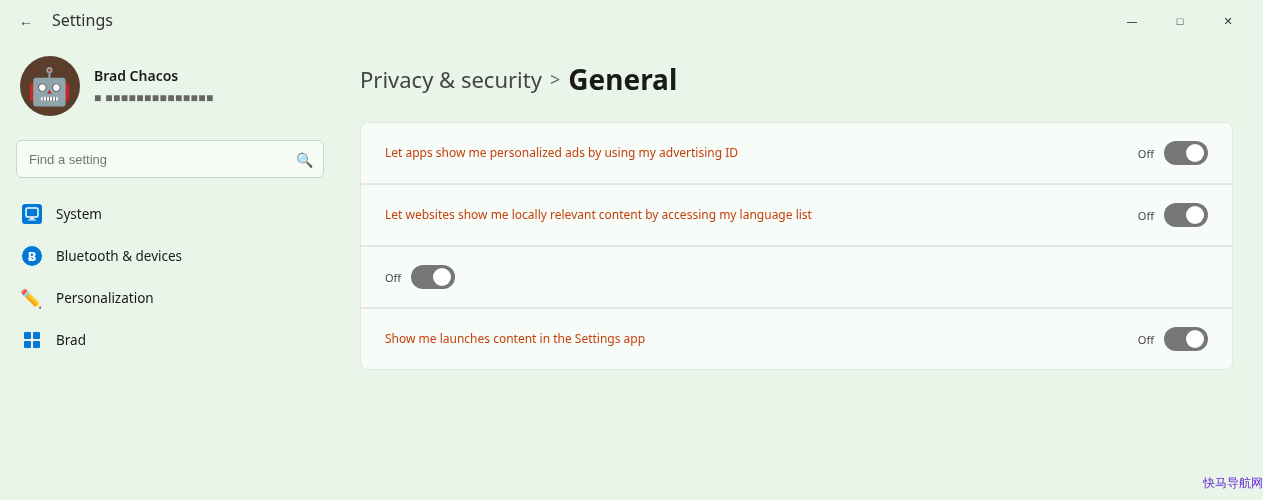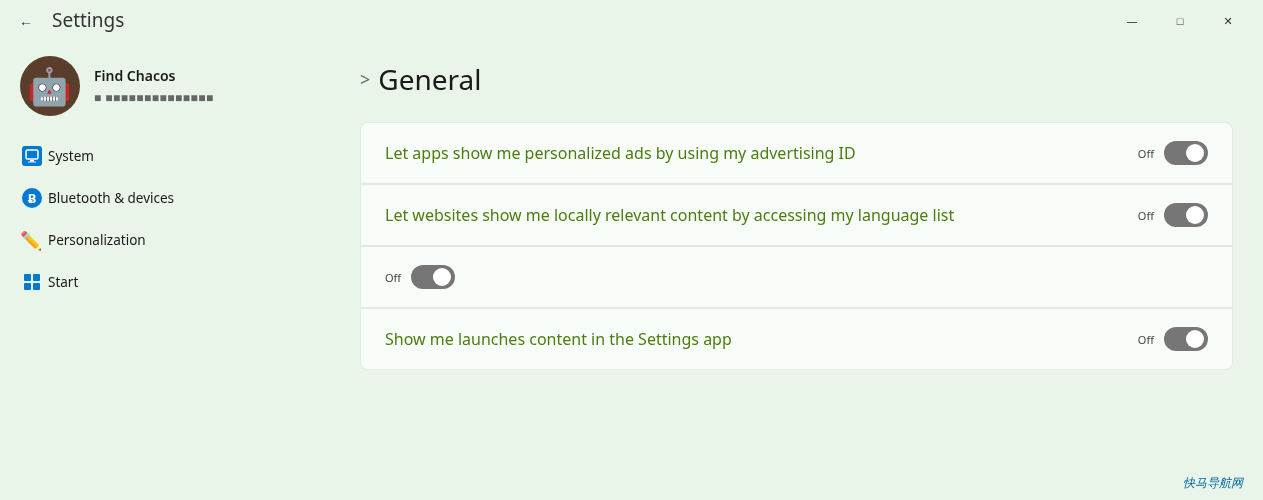--- a/index.html
+++ b/index.html
@@ -37,21 +37,21 @@
       display: flex;
       align-items: center;
       justify-content: center;
       border-radius: 4px;
       cursor: pointer;
       font-size: 14px;
       color: #333;
     }
 
     .title-bar-title {
-      font-size: 19px;
+      font-size: 16px;
       color: #333;
     }
 
     .title-bar-controls {
       display: flex;
       align-items: center;
       gap: 2px;
     }
 
     .title-btn {
@@ -152,21 +152,21 @@
       transform: translateY(-50%);
       color: #666;
       font-size: 14px;
       pointer-events: none;
     }
 
     
     .nav-item {
       display: flex;
       align-items: center;
-      gap: 6px;
+      gap: 14px;
       padding: 10px 14px;
       border-radius: 6px;
       cursor: pointer;
       margin-bottom: 2px;
     }
 
     .nav-icon {
       width: 20px;
       height: 20px;
       display: flex;
@@ -225,21 +225,21 @@
       font-weight: 400;
     }
 
     .breadcrumb-sep {
       font-size: 18px;
       color: #666;
     }
 
     .breadcrumb-current {
       font-size: 28px;
-      font-weight: 400;
+      font-weight: 700;
       color: #1a1a1a;
     }
 
     
     .settings-list {
       display: flex;
       flex-direction: column;
       gap: 0;
     }
 
@@ -260,22 +260,22 @@
     .setting-item:last-child {
       border-radius: 0 0 8px 8px;
     }
 
     .setting-item + .setting-item {
       border-top: 1px solid rgba(0,0,0,0.08);
       justify-content: space-between;
     }
 
     .setting-label {
-      font-size: 16px;
-      color: #4d7c0f;
+      font-size: 12px;
+      color: #c2410c;
       line-height: 1.4;
       flex: 1;
     }
 
     .setting-right {
       display: flex;
       align-items: center;
       gap: 10px;
       flex-shrink: 0;
     }
@@ -306,26 +306,25 @@
       position: absolute;
       top: 3px;
       right: 4px;
       transition: right 0.15s;
     }
 
     
     .watermark {
       position: fixed;
       bottom: 8px;
-      right: 20px;
+      right: 0;
       font-size: 12px;
-      color: #0369a1;
+      color: #6d28d9;
       font-weight: 500;
       z-index: 999;
-      font-style: italic;
     }
   </style>
 </head>
 <body>
 
 <div class="title-bar">
   <div class="title-bar-left">
     <div class="title-bar-back">←</div>
     <span class="title-bar-title">Settings</span>
   </div>
@@ -338,25 +337,29 @@
 
 <div class="app-body">
 
   <div class="sidebar">
 
     <div class="user-profile">
       <div class="avatar">
         <span class="avatar-domo">🤖</span>
       </div>
       <div class="user-info">
-        <span class="user-name">Find Chacos</span>
+        <span class="user-name">Brad Chacos</span>
         <span class="user-email">■ ■■■■■■■■■■■■■■</span>
       </div>
     </div>
 
+    <div class="search-box">
+      <input class="search-input" type="text" placeholder="Find a setting" style="">
+      <span class="search-icon-wrap">🔍</span>
+    </div>
 
     <div class="nav-item">
       <div class="nav-icon">
         <div class="icon-system">
           <svg width="14" height="14" viewBox="0 0 14 14" fill="none">
             <rect x="1" y="1" width="12" height="9" rx="1.5" stroke="white" stroke-width="1.5" fill="none"></rect>
             <rect x="5" y="11" width="4" height="1.5" rx="0.5" fill="white"></rect>
             <rect x="3" y="12.5" width="8" height="1" rx="0.5" fill="white"></rect>
           </svg>
         </div>
@@ -383,28 +386,29 @@
 
     <div class="nav-item">
       <div class="nav-icon">
         <svg width="20" height="20" viewBox="0 0 20 20">
           <rect x="2" y="2" width="7" height="7" rx="1" fill="#0078d4"></rect>
           <rect x="11" y="2" width="7" height="7" rx="1" fill="#0078d4"></rect>
           <rect x="2" y="11" width="7" height="7" rx="1" fill="#0078d4"></rect>
           <rect x="11" y="11" width="7" height="7" rx="1" fill="#0078d4"></rect>
         </svg>
       </div>
-      <span class="nav-label">Start</span>
+      <span class="nav-label">Brad</span>
     </div>
 
   </div>
 
   <div class="main-content">
 
     <div class="breadcrumb">
+      <span class="breadcrumb-parent">Privacy &amp; security</span>
       <span class="breadcrumb-sep">&gt;</span>
       <span class="breadcrumb-current">General</span>
     </div>
 
     <div class="settings-list">
 
       <div class="setting-item">
         <span class="setting-label">Let apps show me personalized ads by using my advertising ID</span>
         <div class="setting-right">
           <span class="setting-status">Off</span>

